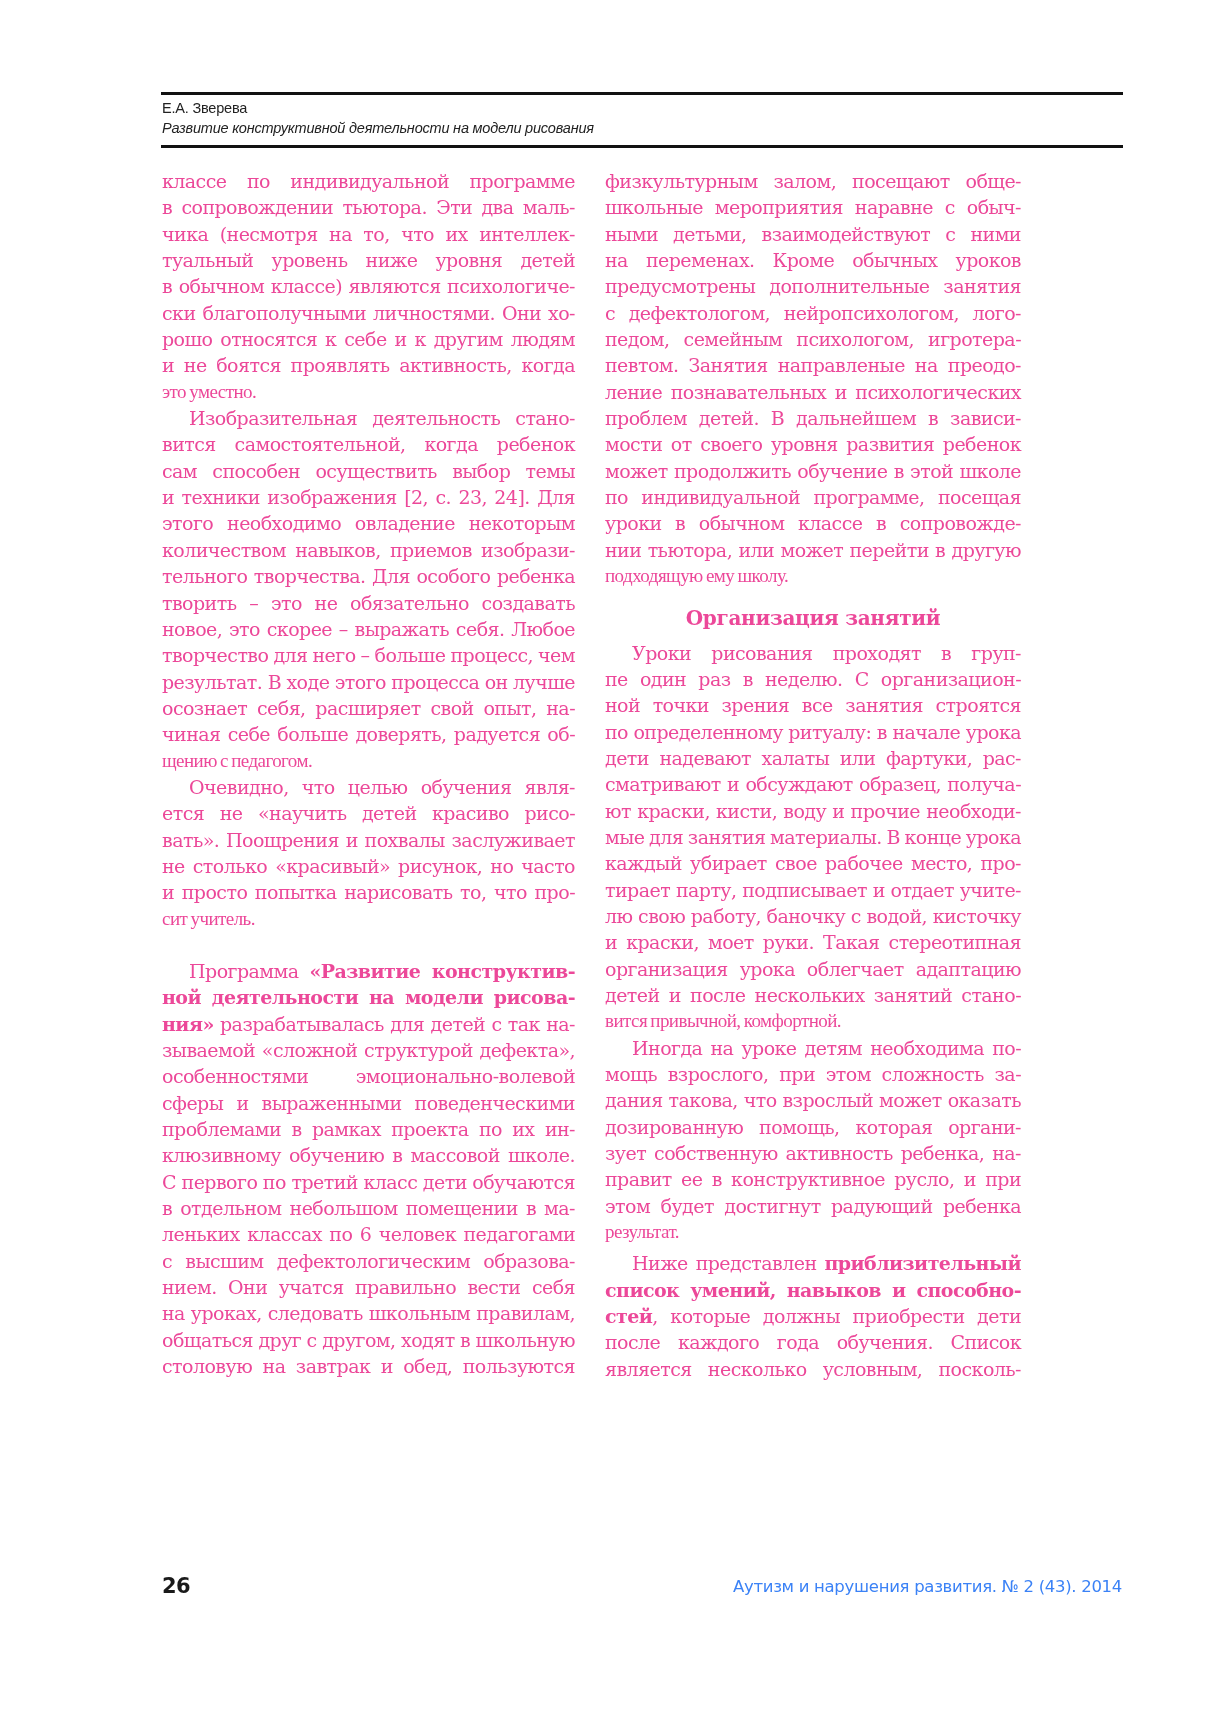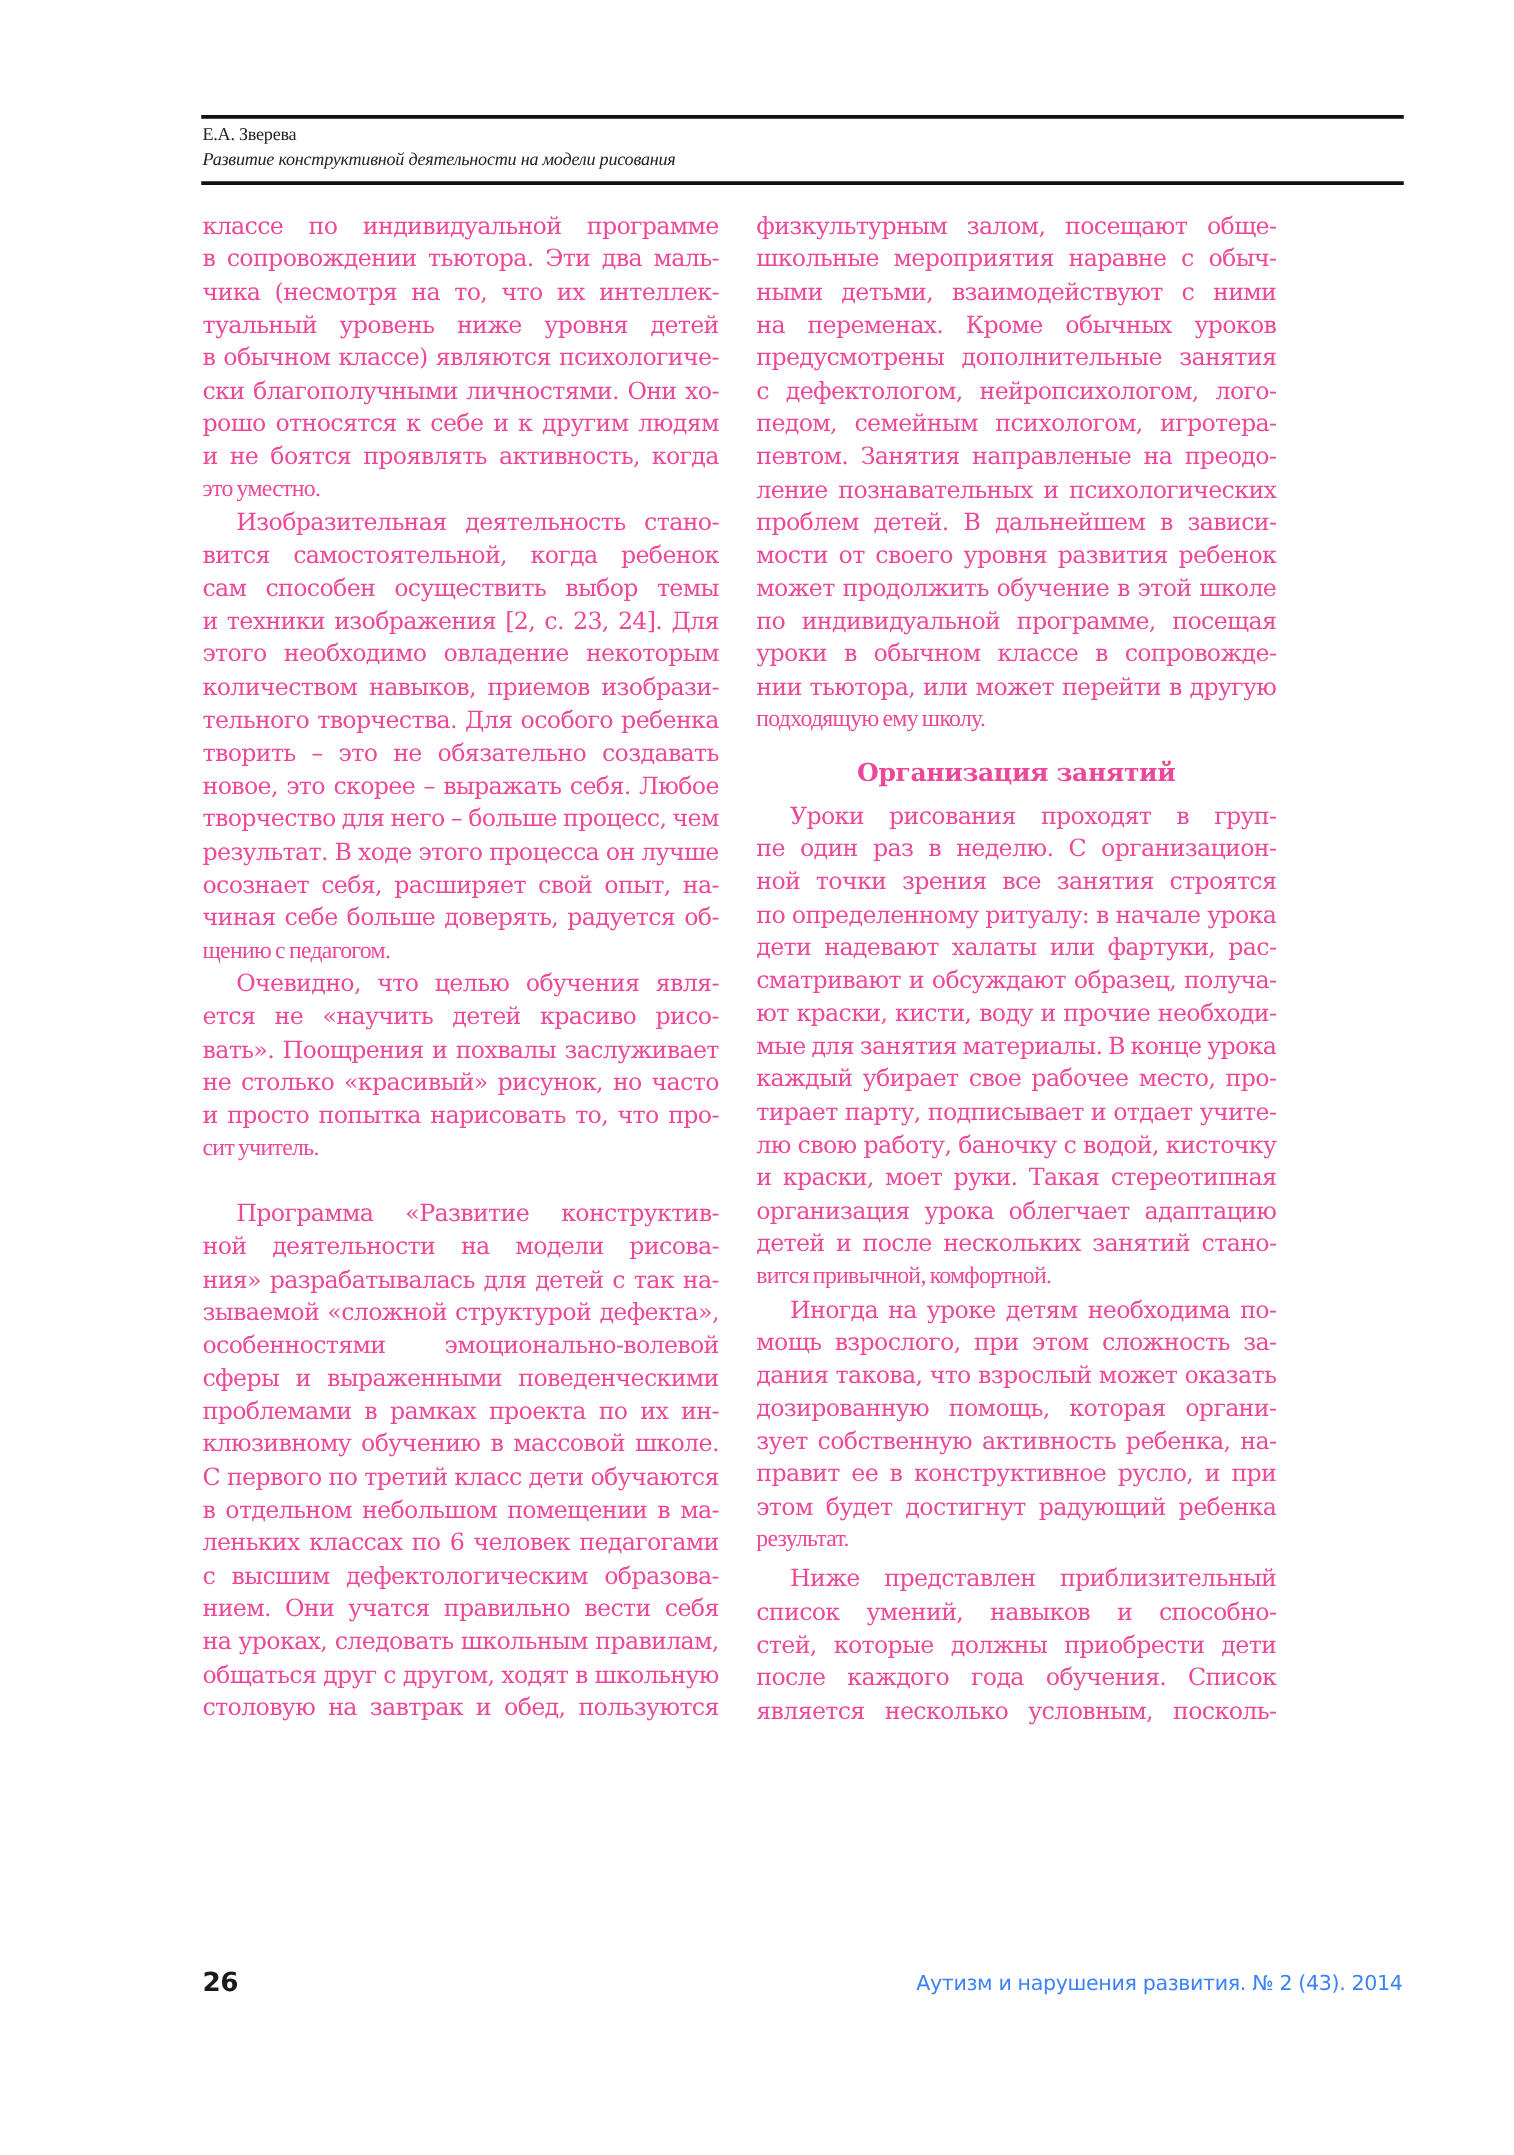--- a/index.html
+++ b/index.html
@@ -22,21 +22,21 @@
       background: #111111;
     }
     .rule.top { top: 92px; }
     .rule.bottom { top: 145px; }
 
     .running-head {
       position: absolute;
       left: 162px;
       top: 98px;
       width: 960px;
-      font-family: Liberation Serif, serif;
+      font-family: Liberation Sans, sans-serif;
       font-size: 14.5px;
       line-height: 20px;
       color: #222;
     }
     .running-head .author { display: block; letter-spacing: -0.2px; }
     .running-head .title { display: block; font-style: italic; letter-spacing: -0.2px; }
 
     .col {
       position: absolute;
       top: 168px;
@@ -59,21 +59,21 @@
       word-spacing: -1px;
       overflow: visible;
     }
     .ln.last {
       text-align-last: left;
       font-family: Liberation Serif, serif;
     }
     .ln.indent { padding-left: 27px; }
     .gap { display: block; height: 26px; }
     .gap-small { display: block; height: 5px; }
-    .b { font-weight: normal; }
+    .b { font-weight: bold; }
 
     .section-heading {
       display: block;
       height: 44px;
       line-height: 44px;
       margin-top: 6px;
       text-align: center;
       font-weight: bold;
       font-size: 20px;
       letter-spacing: -0.3px;

